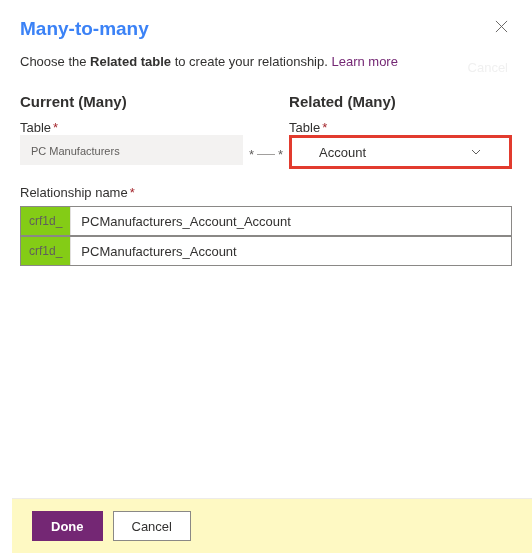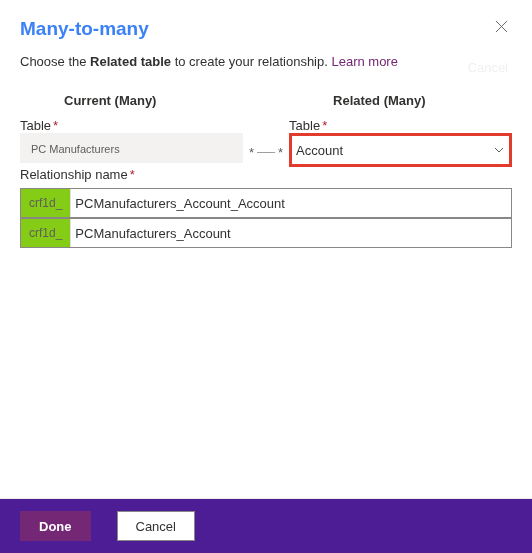--- a/index.html
+++ b/index.html
@@ -56,23 +56,22 @@
     display: flex;
     margin-top: 24px;
     align-items: flex-start;
   }
   .col {
     flex: 1;
     min-width: 0;
   }
   .col-heading {
     font-weight: 600;
-    font-size: 13px;
+    font-size: 15px;
     margin-bottom: 10px;
-    margin-left: 44px;
   }
   .field-label {
     font-size: 13px;
     color: #323130;
     margin-bottom: 0;
   }
   .req { color: #a4262c; margin-left: 2px; }
   .readonly-box {
     background: #f3f2f1;
     border: 1px solid #f3f2f1;
@@ -101,38 +100,38 @@
     border-top: 1px solid #a19f9d;
     vertical-align: middle;
     margin: 0 3px;
   }
   .select-box {
     border: 3px solid #e23b2e;
     height: 34px;
     display: flex;
     align-items: center;
     justify-content: flex-end;
-    padding: 0 4px;
+    padding: 0 27px;
     font-size: 13px;
     color: #323130;
     cursor: pointer;
     background: #fff;
   }
   .select-inner {
     border: none;
     flex: 1;
   }
   .chevron {
     color: #605e5c;
   }
   .chevron svg { display: block; }
   .section-label {
     font-size: 13px;
     color: #323130;
-    margin-top: 0;
+    margin-top: 16px;
     margin-bottom: 6px;
   }
   .prefixed-input {
     display: flex;
     width: 100%;
     border: 1px solid #8a8886;
     height: 30px;
   }
   .prefix {
     background: #84cc16;
@@ -141,35 +140,35 @@
     padding: 0 8px;
     display: flex;
     align-items: center;
     border-right: 1px solid #e1dfdd;
     min-width: 48px;
   }
   .text-input {
     border: none;
     outline: none;
     flex: 1;
-    padding: 0 4px;
+    padding: 0 10px;
     font-size: 13px;
     font-family: inherit;
     color: #323130;
   }
   .footer {
     position: absolute;
-    left: 0;
+    left: 12px;
     right: 0;
     bottom: 0;
     border-top: 1px solid #edebe9;
     padding: 12px 20px;
     display: flex;
-    gap: 26px;
-    background: #4c1d95;
+    gap: 10px;
+    background: #fef9c3;
   }
   .btn {
     font-size: 13px;
     height: 30px;
     padding: 0 18px;
     cursor: pointer;
     font-family: inherit;
   }
   .btn-primary {
     background: #742774;

